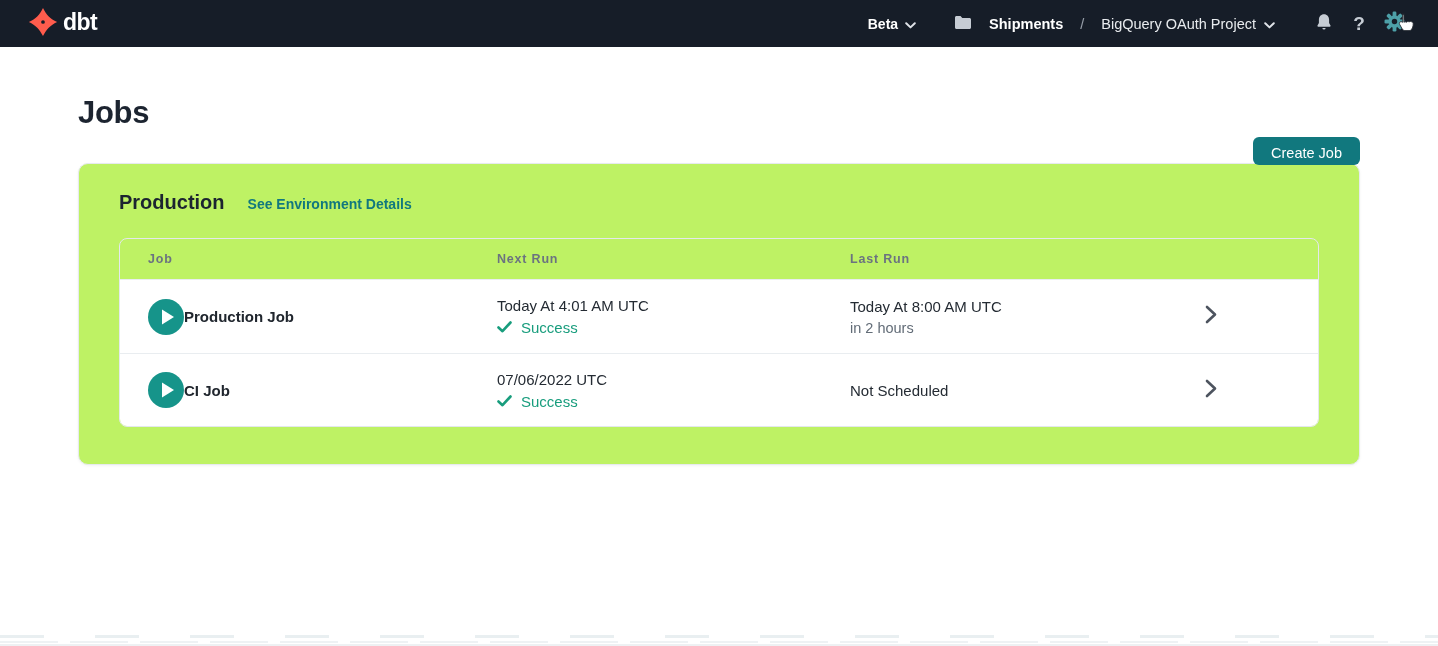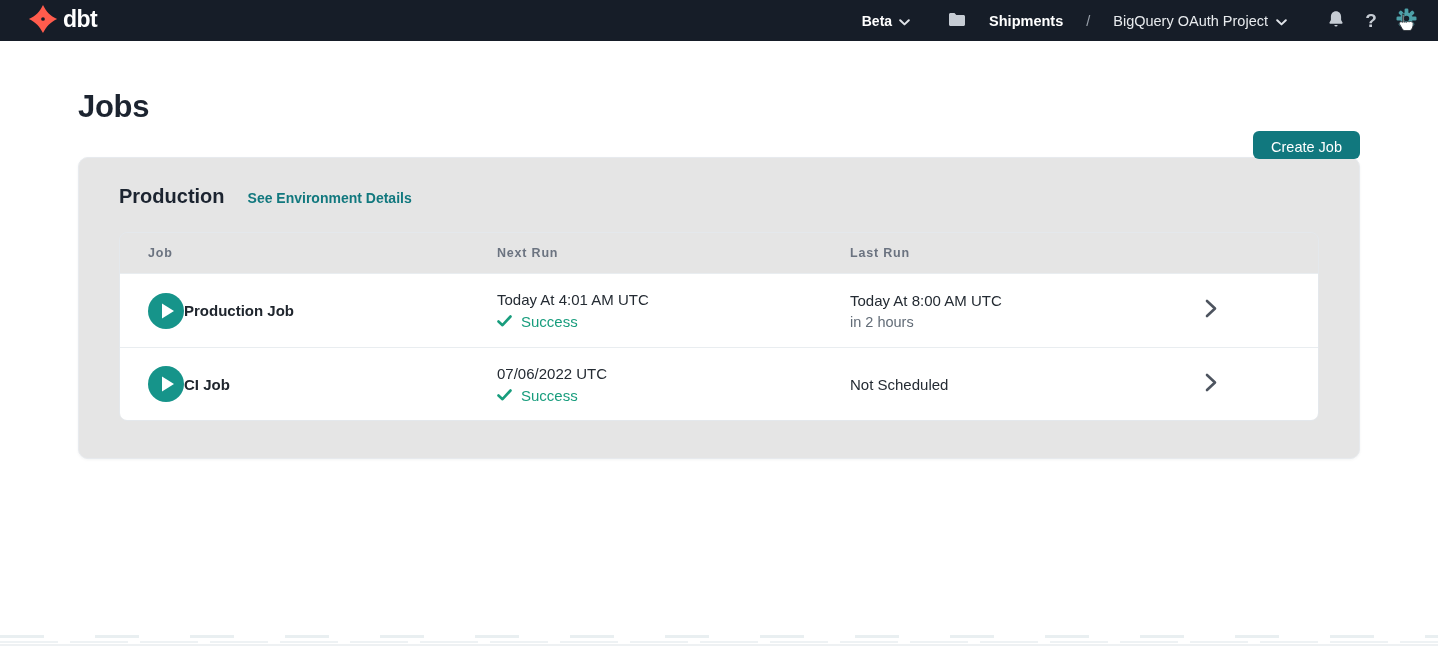--- a/index.html
+++ b/index.html
@@ -11,33 +11,33 @@
   *{box-sizing:border-box;margin:0;padding:0;}
   html,body{width:1438px;height:646px;overflow:hidden;}
   body{
     font-family:"Liberation Sans", sans-serif;
     background:#ffffff;
     color:#20262e;
     position:relative;
   }
   
   .navbar{
-    height:41px;
+    height:47px;
     background:var(--navbar-bg);
     display:flex;
     align-items:center;
-    padding:0 20px 0 28px;
+    padding:0 32px 0 28px;
   }
   .brand{display:flex;align-items:center;gap:5px;cursor:pointer;}
   .brand-text{color:#ffffff;font-size:23px;font-weight:700;letter-spacing:-0.5px;line-height:1;padding-bottom:3px;}
   .nav-links{display:flex;align-items:center;gap:30px;margin-left:36px;}
   .nav-link{color:#f2f4f6;font-size:14px;font-weight:700;display:flex;align-items:center;gap:7px;cursor:pointer;}
   .nav-right{margin-left:auto;display:flex;align-items:center;}
   .beta{color:#ffffff;font-size:14px;font-weight:600;display:flex;align-items:center;gap:7px;margin-right:38px;cursor:pointer;}
-  .breadcrumb{display:flex;align-items:center;gap:23px;font-size:14.5px;margin-right:26px;}
+  .breadcrumb{display:flex;align-items:center;gap:17px;font-size:14.5px;margin-right:26px;}
   .crumb-project{color:#ffffff;font-weight:700;}
   .crumb-sep{color:#9aa2ac;font-weight:400;}
   .crumb-env{color:#e8ebee;font-weight:400;display:flex;align-items:flex-end;gap:8px;cursor:pointer;}
   .icon-btn{display:flex;align-items:center;justify-content:center;width:24px;height:24px;margin-left:11px;cursor:pointer;}
   .help-glyph{color:#c6ccd4;font-size:19px;font-weight:800;}
   .chev-down{color:#dfe3e8;}
   .mouse-cursor{position:absolute;left:1396px;top:13px;z-index:10;pointer-events:none;}
   
   .page{position:relative;padding:0 78px;}
   .page-title{font-size:31px;font-weight:700;color:#1c2430;padding-top:48px;letter-spacing:-0.3px;}
@@ -46,21 +46,21 @@
     background:var(--accent);color:#ffffff;
     border:none;border-radius:6px;
     font-family:inherit;font-size:14.5px;font-weight:400;
     padding:8px 18px;height:28px;cursor:pointer;
   }
   
   .card{
     margin-top:32px;
     border:1px solid #e7eaee;
     border-radius:10px;
-    background:#e5e5e5;
+    background:#bef264;
     box-shadow:0 1px 3px rgba(20,30,40,.05);
     padding:27px 40px 37px 40px;
   }
   .card-header{display:flex;align-items:baseline;gap:23px;}
   .env-title{font-size:20px;font-weight:700;color:#1c2430;}
   .env-link{font-size:14px;font-weight:700;color:var(--accent);text-decoration:none;cursor:pointer;}
   
   .table{
     margin-top:24px;
     border:1px solid #e4e8ec;

